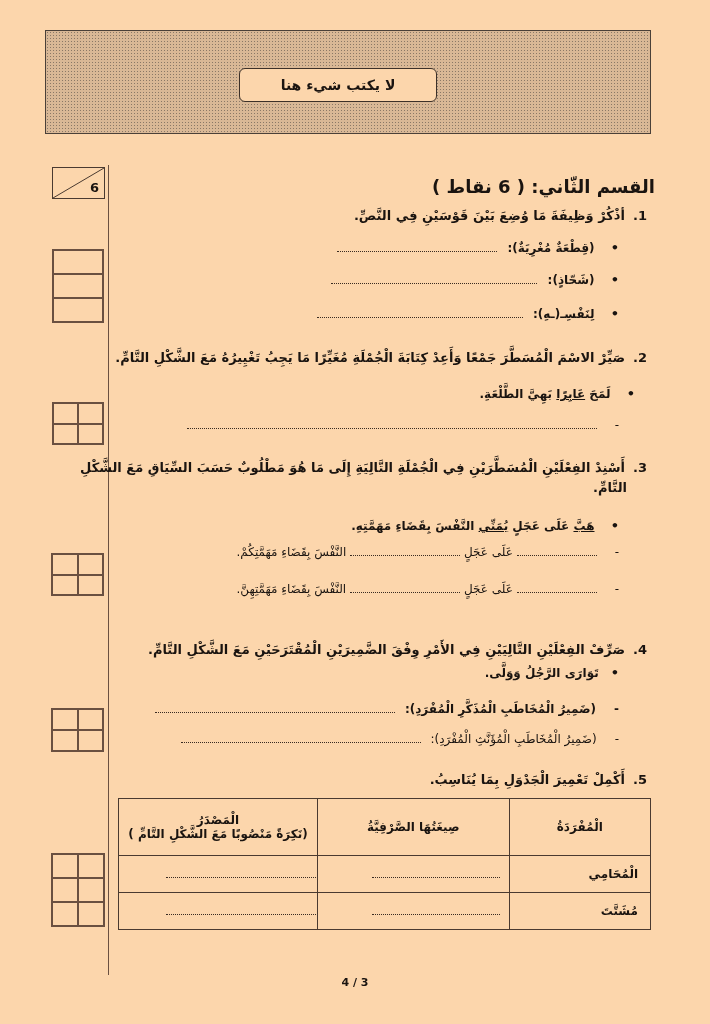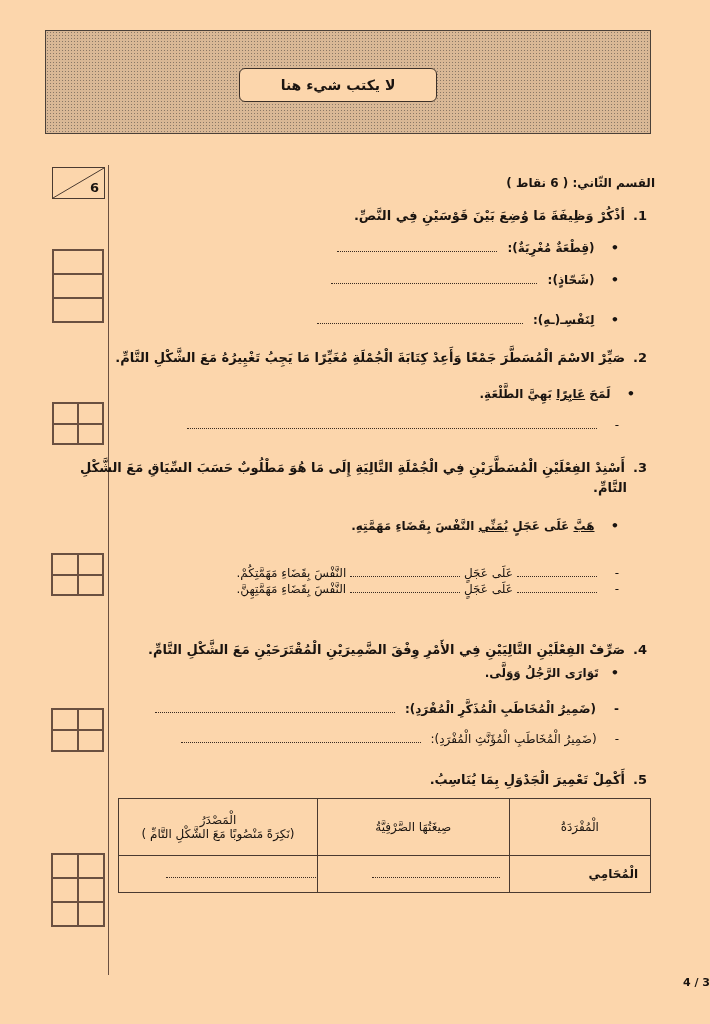--- a/index.html
+++ b/index.html
@@ -42,46 +42,46 @@
     position:absolute; border:1px solid #6a5040;
     display:grid;
   }
   .grid-box div { border:0.5px solid #6a5040; }
 
   .content {
     position:absolute; left:115px; top:170px; width:540px;
     direction:rtl; text-align:right;
   }
   .row { position:absolute; right:0; white-space:nowrap; direction:rtl; }
-  .section-title { font-size:12px; font-weight:bold; }
+  .section-title { font-size:18px; font-weight:bold; }
   .q { font-size:13px; font-weight:bold; }
   .q .num { margin-left:8px; }
   .bullet { font-size:12px; font-weight:bold; }
   .bullet::before { content:"•"; margin-left:12px; font-size:13px; }
   .sub { font-size:12px; }
   .dash-mark { margin-left:18px; }
   .dots {
     display:inline-block; border-bottom:1.5px dotted #3a2c22;
     height:10px; vertical-align:baseline;
   }
   .u { text-decoration:underline; }
 
   table.q5 {
     position:absolute; left:118px; top:798px; width:533px;
     border-collapse:collapse; direction:rtl;
   }
   table.q5 td, table.q5 th {
     border:1px solid #4a3a30; font-size:12px; text-align:center;
   }
-  table.q5 th { height:54px; font-weight:normal;text-align:center; }
+  table.q5 th { height:54px; font-weight:bold;text-align:center; }
   table.q5 td { height:34px;padding-left:47px; }
   table.q5 td.word { text-align:right; padding-right:12px; font-weight:bold; width:118px; }
   .cell-dots { display:inline-block; width:150px; border-bottom:1.5px dotted #3a2c22; height:8px; }
   .page-num {
-    position:absolute; left:0; width:710px; top:976px; text-align:right;
+    position:absolute; left:0; width:710px; top:976px; text-align:center;
     font-size:11px; font-weight:bold;
   }
 </style>
 </head>
 <body>
 
 <div class="header-box">
   <div class="header-label">لا يكتب شيء هنا</div>
 </div>
 
@@ -138,21 +138,21 @@
     <span class="num">1.</span><span>أذْكُرْ  وَظِيفَةَ مَا وُضِعَ بَيْنَ قَوْسَيْنِ فِي النَّصِّ.</span>
   </div>
   <div class="row bullet" style="top:70px;right:36px;">
     <span>(قِطْعَةٌ مُغْرِيَةٌ):</span>
     <span class="dots" style="width:160px;margin-right:6px;"></span>
   </div>
   <div class="row bullet" style="top:102px;right:36px;">
     <span>(شَحّاذٍ):</span>
     <span class="dots" style="width:206px;margin-right:6px;"></span>
   </div>
-  <div class="row bullet" style="top:142px;right:36px;">
+  <div class="row bullet" style="top:136px;right:36px;">
     <span>لِنَفْسِـ(ـهِ):</span>
     <span class="dots" style="width:206px;margin-right:6px;"></span>
   </div>
 
   <div class="row q" style="top:180px;right:8px;">
     <span class="num">2.</span><span>صَيِّرْ الاسْمَ الْمُسَطَّرَ جَمْعًا وَأَعِدْ كِتَابَةَ الْجُمْلَةِ مُغَيِّرًا مَا يَجِبُ تَغْيِيرُهُ مَعَ الشَّكْلِ التَّامِّ.</span>
   </div>
   <div class="row bullet" style="top:216px;right:20px;">
     <span>لَمَحَ </span><span class="u">عَابِرًا</span><span> بَهِيَّ الطَّلْعَةِ.</span>
   </div>
@@ -160,21 +160,21 @@
     <span class="dash-mark">-</span><span class="dots" style="width:410px;"></span>
   </div>
 
   <div class="row q" style="top:290px;right:8px;">
     <span class="num">3.</span><span>أَسْنِدْ الفِعْلَيْنِ الْمُسَطَّرَيْنِ فِي الْجُمْلَةِ التَّالِيَةِ إِلَى مَا هُوَ مَطْلُوبٌ حَسَبَ السِّيَاقِ مَعَ الشَّكْلِ</span>
   </div>
   <div class="row q" style="top:310px;right:28px;text-align:center;">التَّامِّ.</div>
   <div class="row bullet" style="top:348px;right:36px;">
     <span class="u">هَبَّ</span><span> عَلَى عَجَلٍ </span><span class="u">يُمَنِّي</span><span> النَّفْسَ بِقَضَاءِ مَهَمَّتِهِ.</span>
   </div>
-  <div class="row sub" style="top:396px;right:36px;">
+  <div class="row sub" style="top:375px;right:36px;">
     <span class="dash-mark">-</span><span class="dots" style="width:80px;"></span>
     <span>عَلَى عَجَلٍ</span>
     <span class="dots" style="width:110px;"></span>
     <span>النَّفْسَ بِقَضَاءِ مَهَمَّتِكُمْ.</span>
   </div>
   <div class="row sub" style="top:412px;right:36px;">
     <span class="dash-mark">-</span><span class="dots" style="width:80px;"></span>
     <span>عَلَى عَجَلٍ</span>
     <span class="dots" style="width:110px;"></span>
     <span>النَّفْسَ بِقَضَاءِ مَهَمَّتِهِنَّ.</span>
@@ -206,16 +206,21 @@
     <th>
       <div>الْمَصْدَرُ</div>
       <div>(نَكِرَةً مَنْصُوبًا مَعَ الشَّكْلِ التَّامِّ )</div>
     </th>
   </tr>
   <tr>
     <td class="word">الْمُحَامِي</td>
     <td><span class="cell-dots" style="width:128px;"></span></td>
     <td><span class="cell-dots"></span></td>
   </tr>
+  <tr>
+    <td class="word">مُشَتَّتَ</td>
+    <td><span class="cell-dots" style="width:128px;"></span></td>
+    <td><span class="cell-dots"></span></td>
+  </tr>
 </tbody>
   </table>
 
 <div class="page-num">4 / 3</div>
 
 </body></html>

